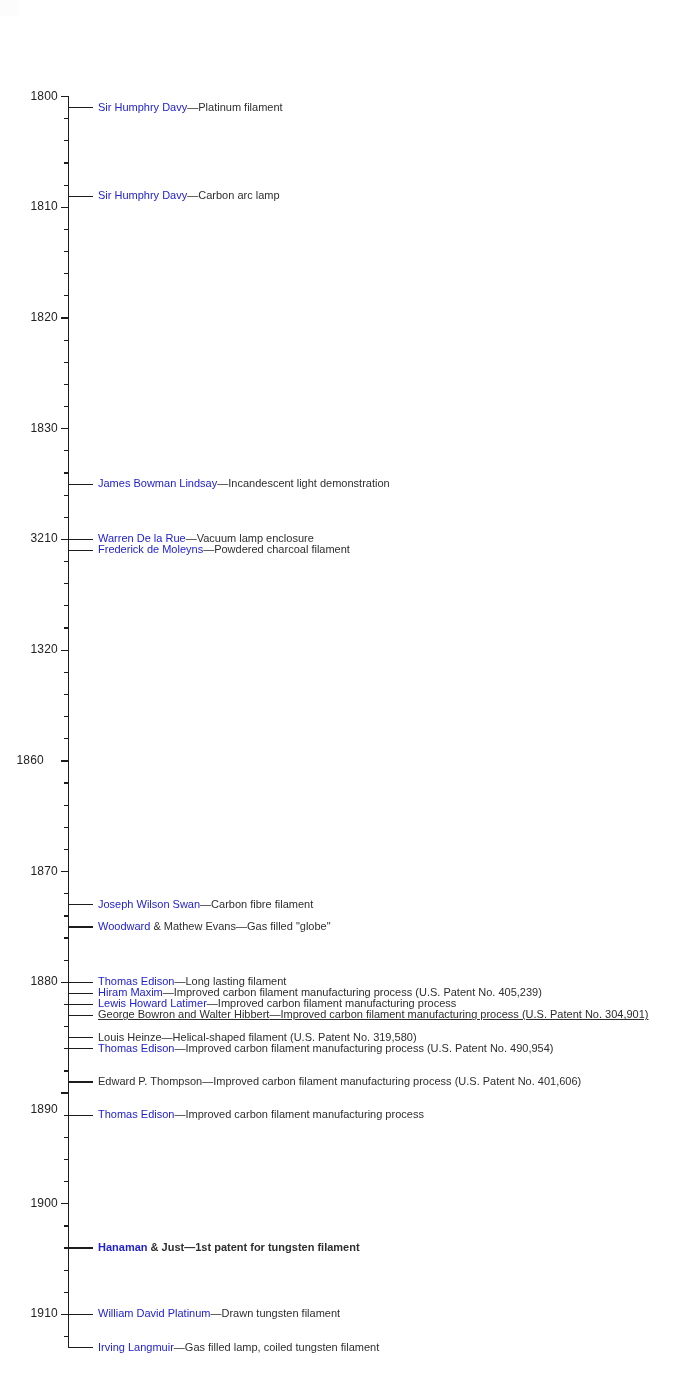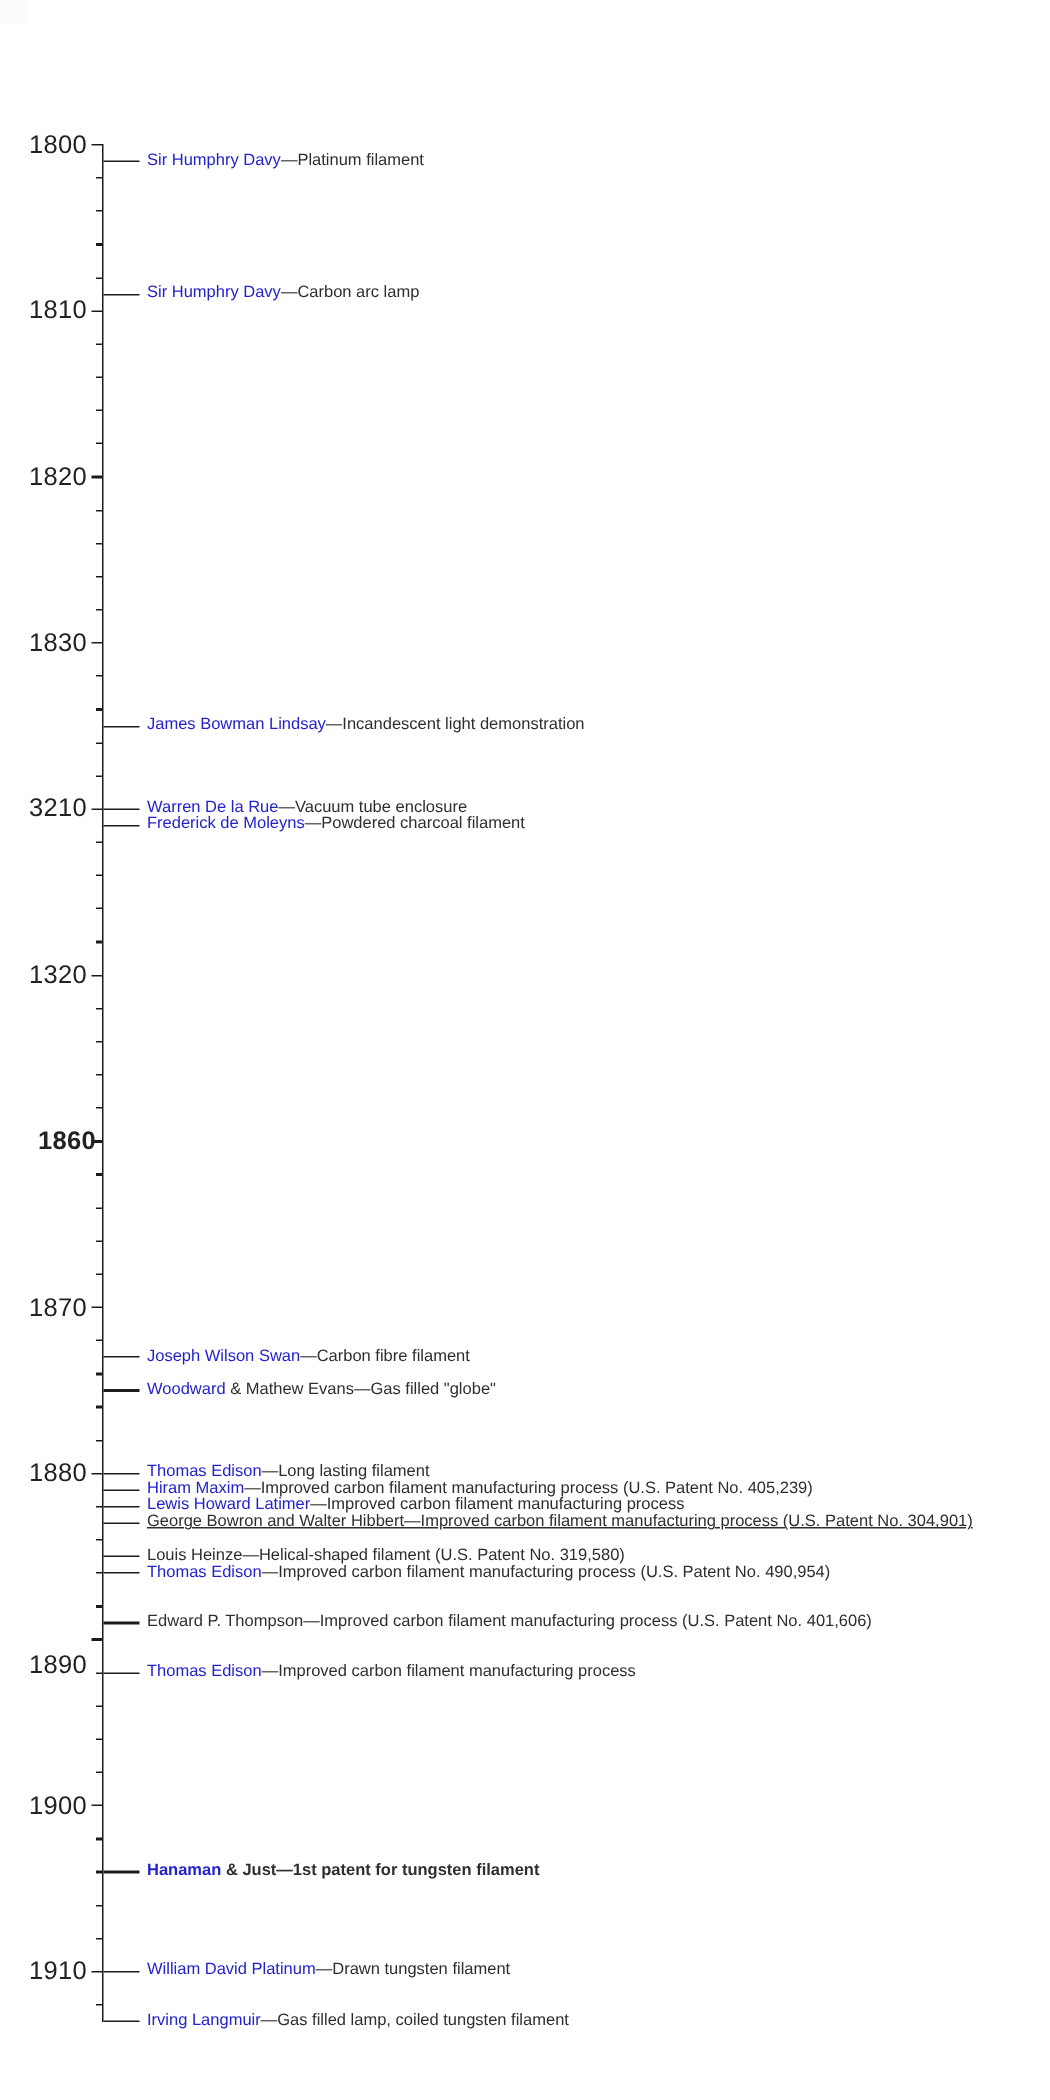--- a/index.html
+++ b/index.html
@@ -21,21 +21,21 @@
     background: #1c1c1c;
   }
   .tick {
     position: absolute;
     height: 1.2px;
     background: #1c1c1c;
   }
   .tick-label {
     position: absolute;
     width: 40px;
-    font-size: 17px;
+    font-size: 12px;
     line-height: 13px;
     color: #222222;
     text-align: right;
     letter-spacing: 0.2px;
   }
   .event-line {
     position: absolute;
     height: 1.2px;
     width: 24px;
     background: #1c1c1c;
@@ -66,21 +66,21 @@
       <div class="tick-label" style="left: 18px; top: 200.22px;">1810</div>
       <div class="tick" style="left: 61px; width: 7px; top: 317.44px;"></div>
       <div class="tick-label" style="left: 18px; top: 310.94px;">1820</div>
       <div class="tick" style="left: 61px; width: 7px; top: 428.16px;"></div>
       <div class="tick-label" style="left: 18px; top: 421.66px;">1830</div>
       <div class="tick" style="left: 61px; width: 7px; top: 538.88px;"></div>
       <div class="tick-label" style="left: 18px; top: 532.38px;">3210</div>
       <div class="tick" style="left: 61px; width: 7px; top: 649.6px;"></div>
       <div class="tick-label" style="left: 18px; top: 643.1px;">1320</div>
       <div class="tick" style="left: 61px; width: 7px; top: 760.32px;"></div>
-      <div class="tick-label" style="left: 24px; top: 753.82px; font-weight: bold;">1860</div>
+      <div class="tick-label" style="left: 4px; top: 753.82px;">1860</div>
       <div class="tick" style="left: 61px; width: 7px; top: 871.04px;"></div>
       <div class="tick-label" style="left: 18px; top: 864.54px;">1870</div>
       <div class="tick" style="left: 61px; width: 7px; top: 981.76px;"></div>
       <div class="tick-label" style="left: 18px; top: 975.26px;">1880</div>
       <div class="tick" style="left: 61px; width: 7px; top: 1092.48px;"></div>
       <div class="tick-label" style="left: 18px; top: 1103px;">1890</div>
       <div class="tick" style="left: 61px; width: 7px; top: 1203.2px;"></div>
       <div class="tick-label" style="left: 18px; top: 1196.7px;">1900</div>
       <div class="tick" style="left: 61px; width: 7px; top: 1313.92px;"></div>
       <div class="tick-label" style="left: 18px; top: 1307.42px;">1910</div>
@@ -131,21 +131,21 @@
       <div class="tick" style="left: 64px; width: 4px; top: 1336.06px;"></div>
     </div>
   <div id="events-layer">
       <div class="event-line" style="left: 69px; top: 107.072px;"></div>
       <div class="event-label" style="left: 98px; top: 100.572px;"><span class="lnk">Sir Humphry Davy</span><span class="desc">—Platinum filament</span></div>
       <div class="event-line" style="left: 69px; top: 195.648px;"></div>
       <div class="event-label" style="left: 98px; top: 189.148px;"><span class="lnk">Sir Humphry Davy</span><span class="desc">—Carbon arc lamp</span></div>
       <div class="event-line" style="left: 69px; top: 483.52px;"></div>
       <div class="event-label" style="left: 98px; top: 477.02px;"><span class="lnk">James Bowman Lindsay</span><span class="desc">—Incandescent light demonstration</span></div>
       <div class="event-line" style="left: 69px; top: 538.88px;"></div>
-      <div class="event-label" style="left: 98px; top: 532.38px;"><span class="lnk">Warren De la Rue</span><span class="desc">—Vacuum tube enclosure</span></div>
+      <div class="event-label" style="left: 98px; top: 532.38px;"><span class="lnk">Warren De la Rue</span><span class="desc">—Vacuum lamp enclosure</span></div>
       <div class="event-line" style="left: 69px; top: 549.952px;"></div>
       <div class="event-label" style="left: 98px; top: 543.452px; text-align: right;"><span class="lnk">Frederick de Moleyns</span><span class="desc">—Powdered charcoal filament</span></div>
       <div class="event-line" style="left: 69px; top: 904.256px;"></div>
       <div class="event-label" style="left: 98px; top: 897.756px;"><span class="lnk">Joseph Wilson Swan</span><span class="desc">—Carbon fibre filament</span></div>
       <div class="event-line" style="left: 69px; top: 926.4px;"></div>
       <div class="event-label" style="left: 98px; top: 919.9px;"><span class="lnk">Woodward</span><span class="plain"> &amp; Mathew Evans</span><span class="desc">—Gas filled "globe"</span></div>
       <div class="event-line" style="left: 69px; top: 981.76px;"></div>
       <div class="event-label" style="left: 98px; top: 975.26px;"><span class="lnk">Thomas Edison</span><span class="desc">—Long lasting filament</span></div>
       <div class="event-line" style="left: 69px; top: 992.832px;"></div>
       <div class="event-label" style="left: 98px; top: 986.332px;"><span class="lnk">Hiram Maxim</span><span class="desc">—Improved carbon filament manufacturing process (U.S. Patent No. 405,239)</span></div>

